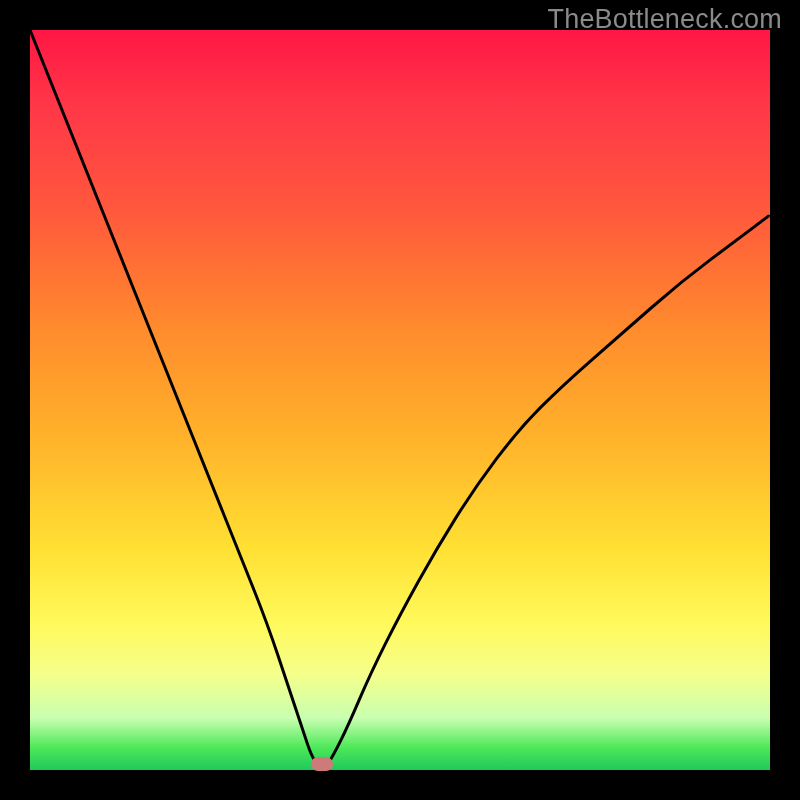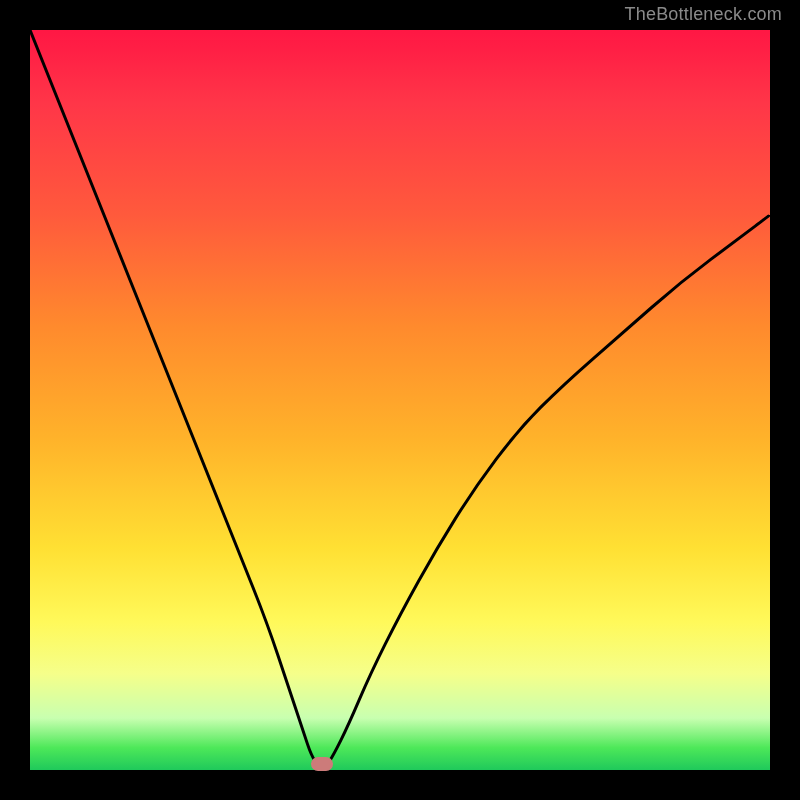--- a/index.html
+++ b/index.html
@@ -42,21 +42,21 @@
   .plot-area svg {
     display: block;
     width: 100%;
     height: 100%;
   }
   .watermark {
     position: absolute;
     top: 4px;
     right: 18px;
     color: #8a8a8a;
-    font-size: 18px;
+    font-size: 27px;
     letter-spacing: 0.2px;
     font-weight: 400;
   }
   .marker {
     position: absolute;
     width: 22px;
     height: 14px;
     background: #cc7b7a;
     border-radius: 7px;
     transform: translate(-50%, -50%);

